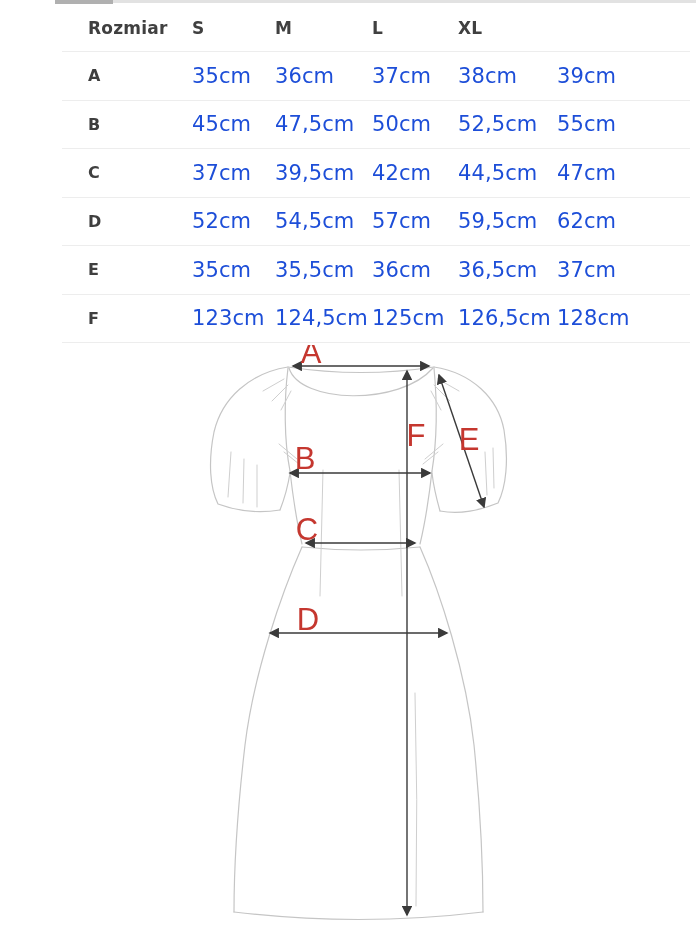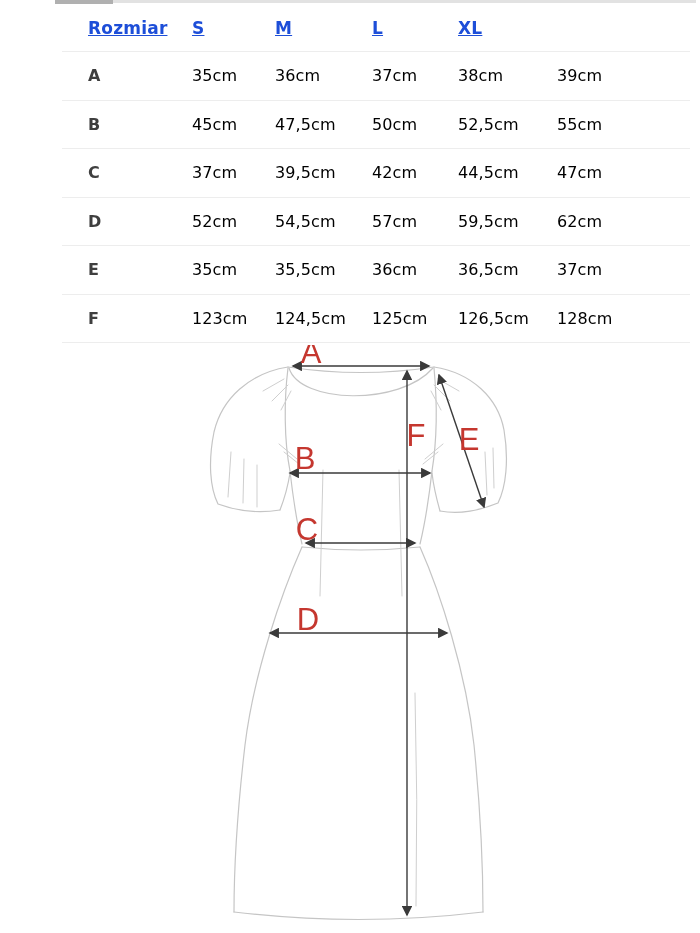--- a/index.html
+++ b/index.html
@@ -19,23 +19,23 @@
     box-sizing:border-box;
     margin-left:62px; margin-right:10px;
     padding-left:26px;
     height:48.5px;
     display:grid;
     grid-template-columns:104px 83px 97px 86px 99px 1fr;
     align-items:center;
     border-bottom:1px solid #ededed;
   }
   .t-row.header { height:48px; }
-  .hdr { font-weight:bold; color:#1d4ed8; font-size:17px; letter-spacing:0.2px;text-decoration:underline; }
+  .hdr { font-weight:bold; color:#404040; font-size:17px; letter-spacing:0.2px; }
   .lbl { font-weight:bold; color:#3f3f3f; font-size:16px; }
-  .val { color:#000000; font-size:16px; letter-spacing:0.1px; }
+  .val { color:#1d4ed8; font-size:21px; letter-spacing:0.1px; }
 
   .dress-wrap { position:absolute; top:345px; left:0; width:700px; height:588px; }
   svg { display:block; }
   .outline  { stroke:#c5c5c5; stroke-width:1.2; fill:none; stroke-linecap:round; }
   .inner-ln { stroke:#cfcfcf; stroke-width:1;   fill:none; stroke-linecap:round; }
   .arrow    { stroke:#3a3a3a; stroke-width:1.4; fill:none; }
   .m-label  {
     fill:#c5372f;
     font-family:"Liberation Sans", sans-serif;
     font-size:31px;

